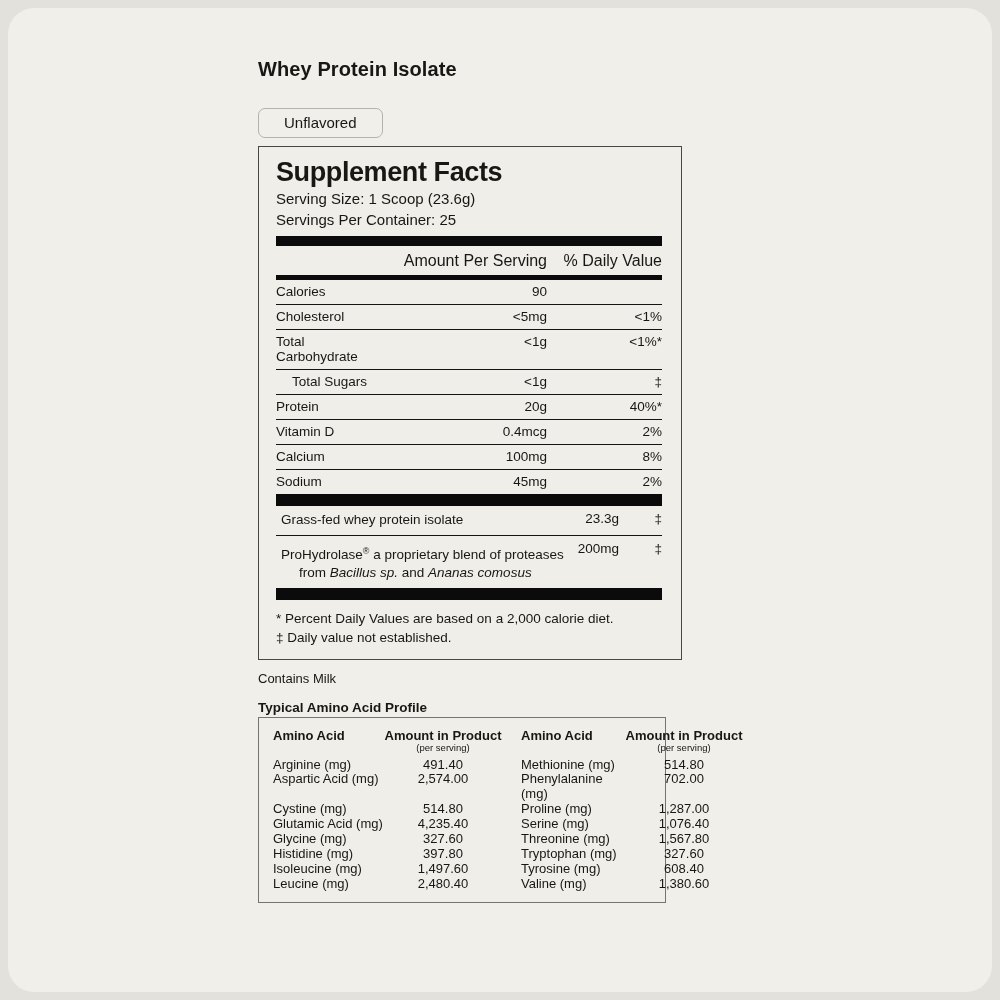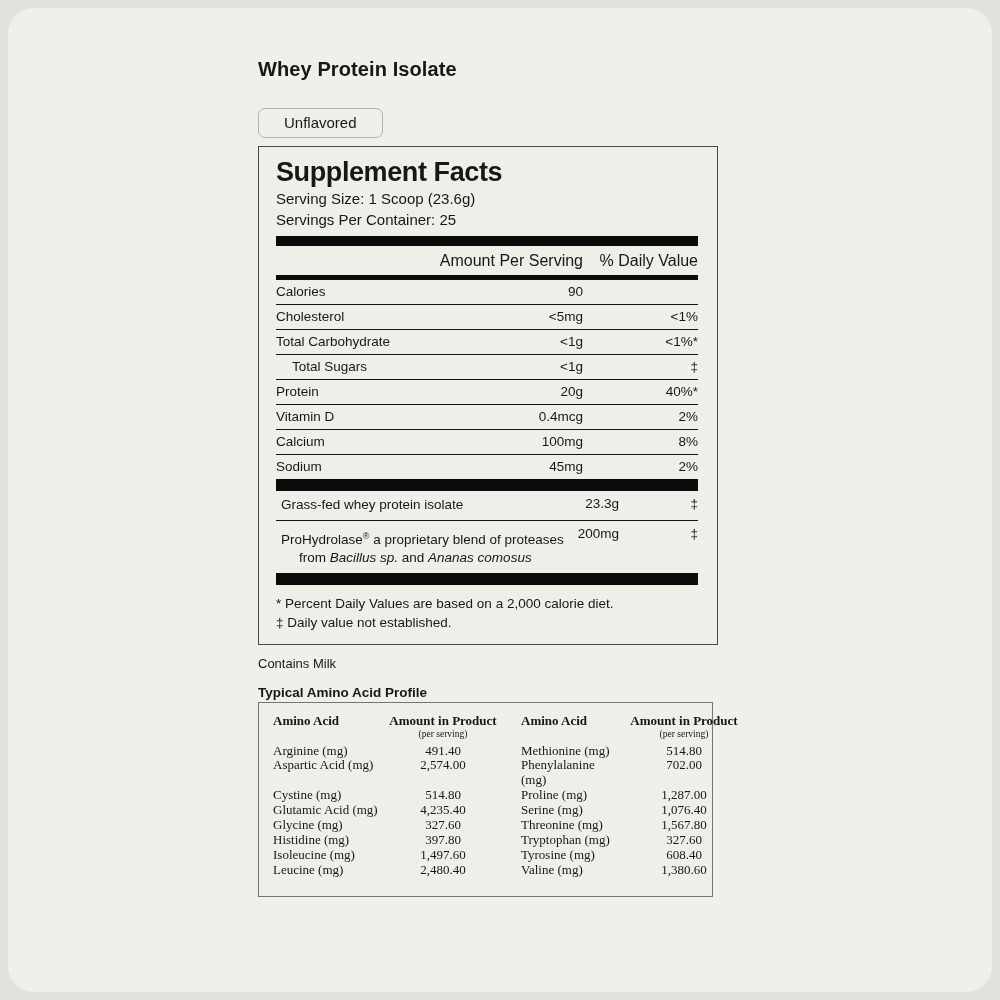--- a/index.html
+++ b/index.html
@@ -29,21 +29,21 @@
     border:1px solid #b3b2ad;
     border-radius:7px;
     font-size:15px;
     background:#f0efe9;
     cursor:pointer;
   }
 
   
   .sf-panel {
     margin-top:8px;
-    width:460px;
+    width:424px;
     border:1.5px solid #4a4843;
     background:#efeee8;
     padding:10px 19px 12px 17px;
   }
   .sf-title { font-size:27px; font-weight:700; letter-spacing:-0.4px; }
   .sf-sub { font-size:15px; line-height:21px; }
   .bar { background:#0b0b0b; }
   .bar-top { height:10px; margin-top:6px; }
   .bar-head { height:5px; }
   .bar-sect { height:12px; }
@@ -77,25 +77,24 @@
   .sup { font-size:9px; vertical-align:super; }
   .it { font-style:italic; }
 
   .footnotes { margin-top:9px; font-size:13.5px; line-height:19px; }
 
   .contains { margin-top:11px; font-size:13px; }
 
   .amino-title { margin-top:14px; font-size:13.5px; font-weight:700; }
   .amino-panel {
     margin-top:2px;
-    width:455px;
+    width:408px;
     border:1px solid #757570;
     background:#efeee8;
-    padding:10px 6px 18px 14px;
-    font-family:Liberation Serif, serif;
+    padding:10px 6px 10px 14px;
   }
   .amino-grid { display:grid; grid-template-columns:110px 120px 118px 126px; }
   .amino-head { font-size:13px; font-weight:700; }
   .amino-head .ctr { text-align:center; }
   .amino-head .n2 { padding-left:18px; }
   .amino-sub { font-size:9.5px; font-weight:400; text-align:center; line-height:10px; }
   .amino-rows { margin-top:5px; }
   .amino-row { font-size:13px; line-height:14.9px; }
   .amino-row .ctr { text-align:center; }
   .amino-row .n2 { padding-left:18px; }

